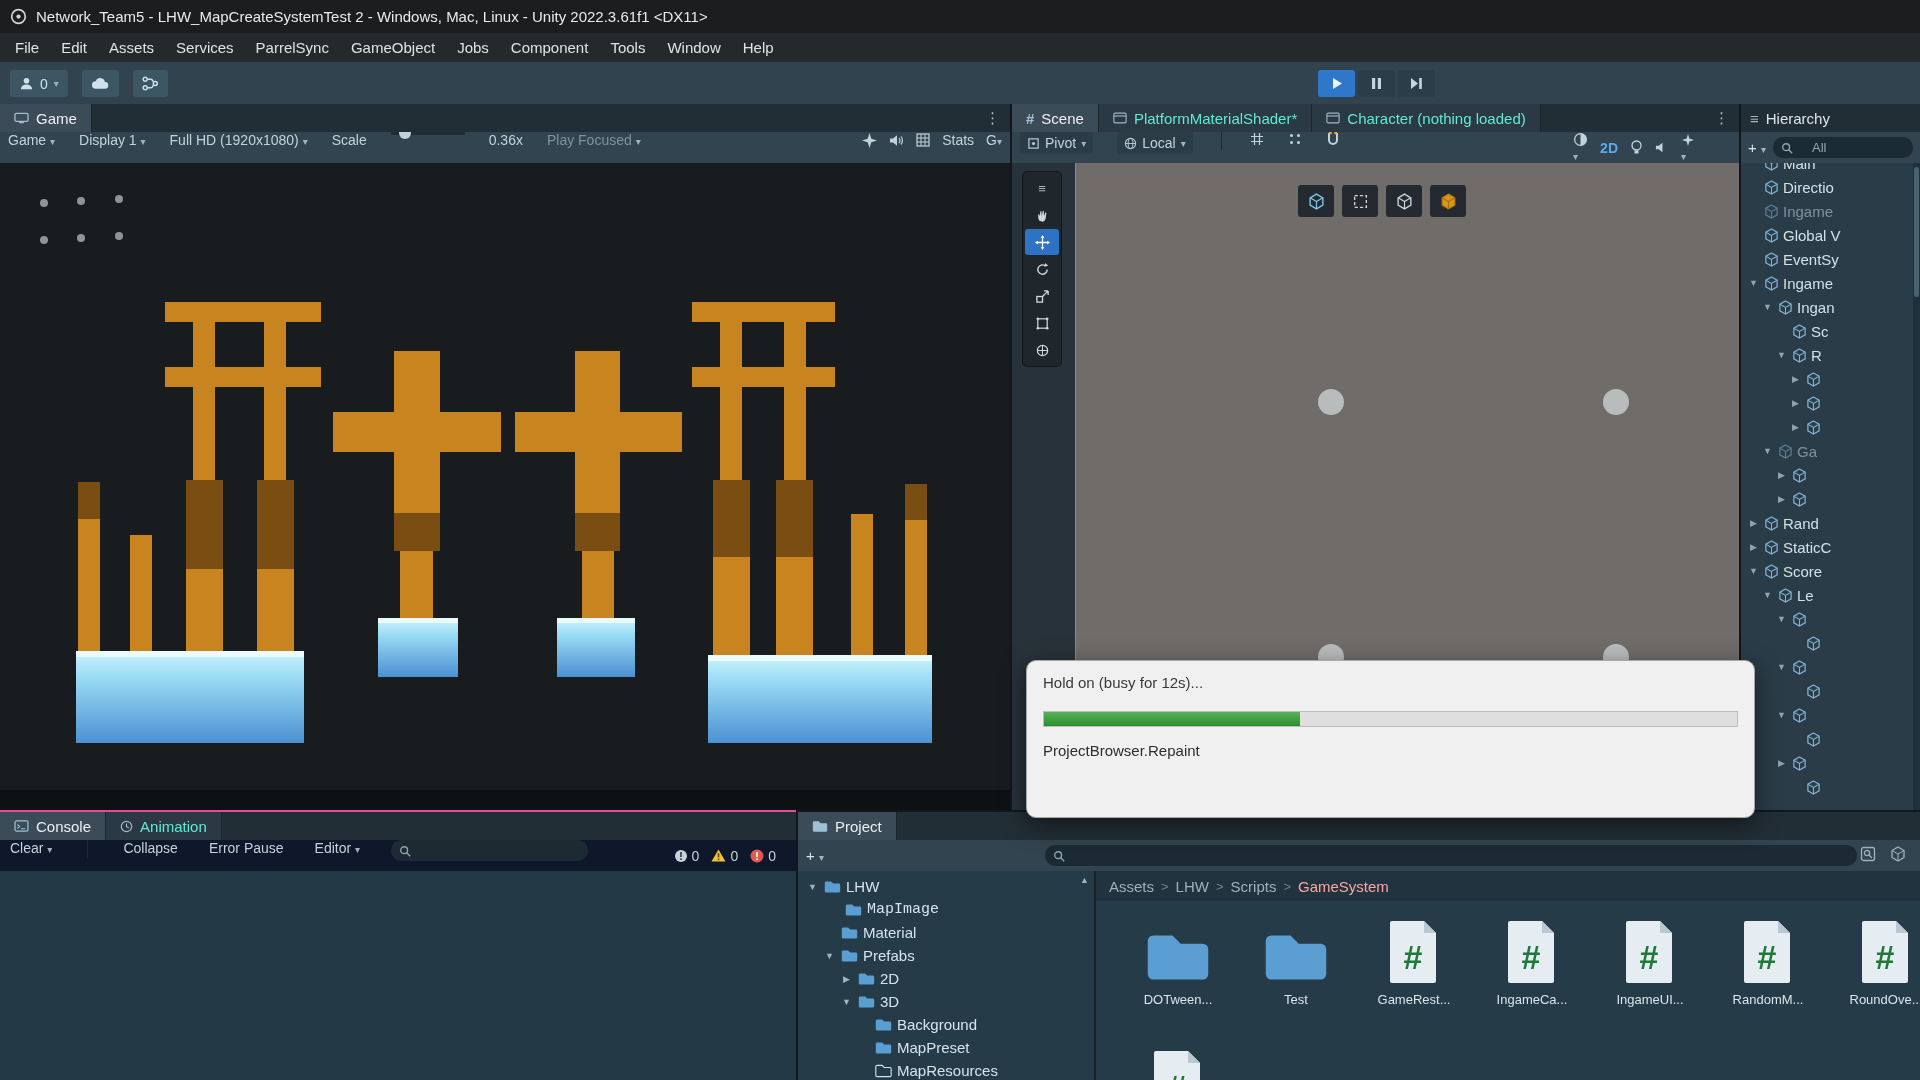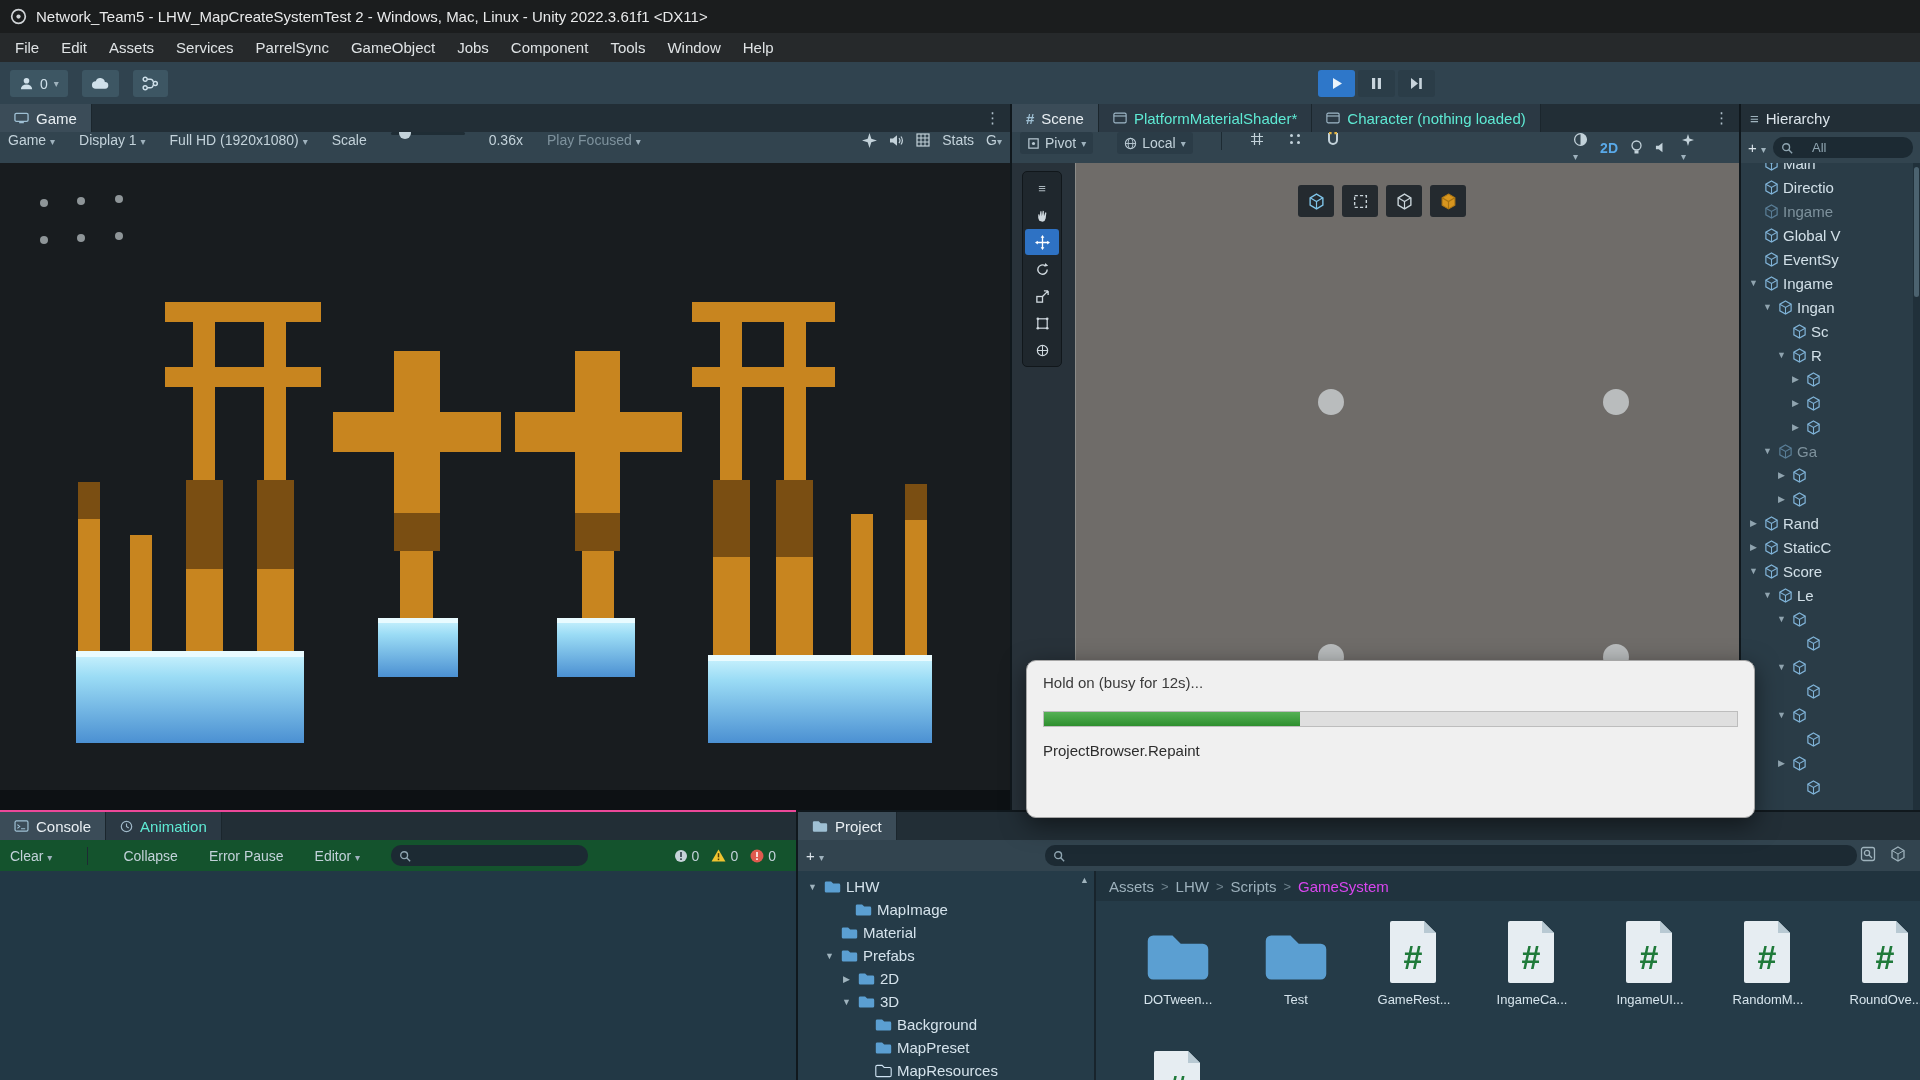--- a/index.html
+++ b/index.html
@@ -61,40 +61,40 @@
   .h-row { height:24px; display:flex; align-items:center; gap:4px; font-size:15px; color:#d2e0e8; white-space:nowrap; }
   .h-row:first-child { margin-top:-12px; }
   .h-row.dim { color:#73858f; }
   .h-row.dim svg { opacity:.55; }
   .h-arrow { width:13px; font-size:9px; color:#90a4af; text-align:center; flex:none; }
   .h-scroll { position:absolute; right:0; top:0; width:7px; height:647px; background:#20303a; }
   .h-thumb { position:absolute; left:1px; top:4px; width:5px; height:130px; background:#4b626f; border-radius:3px; }
 
   
   .console-panel { position:absolute; left:0; top:810px; width:796px; height:270px; background:#223845; border-top:2px solid #ec4899; }
-  .c-toolbar { height:31px; background:#14532d; display:flex; align-items:center; gap:31px; padding:0 10px; font-size:14px; color:#c3d2da; }
+  .c-toolbar { height:31px; background:#0f172a; display:flex; gap:31px; padding:0 10px; font-size:14px; color:#c3d2da; }
   .c-search { width:197px; height:21px; background:#1c2a33; border-radius:10px; display:flex; align-items:center; padding:0 8px; }
   .c-badges { margin-left:auto; display:flex; align-items:center; gap:12px; margin-right:10px; font-size:14px; }
   .c-badge { display:flex; align-items:center; gap:4px; }
 
   
   .project-panel { position:absolute; left:796px; top:810px; width:1124px; height:270px; background:#253b48; border-top:2px solid #10181d; border-left:2px solid #10181d; }
   .p-toolbar { height:31px; background:#32444f; display:flex; align-items:center; padding:0 8px; position:relative; }
   .p-search { position:absolute; left:247px; top:5px; width:812px; height:21px; background:#1c2a33; border-radius:10px; display:flex; align-items:center; padding:0 8px; }
   .p-right-icons { position:absolute; right:14px; top:6px; display:flex; gap:14px; }
   .p-body { display:flex; height:209px; }
   .p-tree { width:296px; position:relative; overflow:hidden; padding-top:4px; }
   .tree-row { height:23px; display:flex; align-items:center; gap:5px; font-size:15px; color:#d5e3ec; white-space:nowrap; }
   .t-arrow { width:13px; font-size:9px; color:#9fb3bd; text-align:center; flex:none; }
   .tree-up { position:absolute; top:4px; right:5px; font-size:9px; color:#9fb3bd; }
   .p-sep { width:2px; background:#18242c; }
   .p-files { flex:1; display:flex; flex-direction:column; overflow:hidden; }
   .p-breadcrumb { height:30px; background:#20333e; display:flex; align-items:center; gap:7px; padding:0 13px; font-size:15px; }
   .crumb { color:#9db1bc; }
-  .crumb.last { color:#d946ef; }
+  .crumb.last { color:#fca5a5; }
   .sep-gt { color:#6e828d; font-size:13px; }
   .files-grid { position:relative; flex:1; display:flex; padding:14px 0 0 23px; overflow:hidden; }
   .file { width:118px; flex:none; display:flex; flex-direction:column; align-items:center; }
   .f-icon { height:70px; display:flex; align-items:flex-end; justify-content:center; }
   .f-label { margin-top:7px; font-size:13px; color:#d6e4ec; }
   .files-row2 { position:absolute; left:55px; top:148px; }
 
   
   .dialog { position:absolute; left:1026px; top:660px; width:729px; height:158px; background:#f0f0f0;
     border:1px solid #a6a6a6; border-radius:10px; box-shadow:0 7px 24px rgba(0,0,0,.5); padding:13px 16px; z-index:50; }
@@ -879,21 +879,21 @@
       <span class="tree-up">▲</span>
     <div class="tree-row" style="padding-left: 8px;">
           <span class="t-arrow">▼</span>
           <span>
             <svg width="17" height="14" viewBox="0 0 24 20" style="flex:none">
               <path d="M1 4 a2 2 0 0 1 2-2 h7 l3 3 h8 a2 2 0 0 1 2 2 v9 a2 2 0 0 1-2 2 H3 a2 2 0 0 1-2-2 Z" fill="#5b9fd2"></path>
             </svg>
           </span>
           <span class="t-label">LHW</span>
         </div>
-        <div class="tree-row" style="padding-left: 39px;">
+        <div class="tree-row" style="padding-left: 29px; font-family: Liberation Mono, monospace;">
           <span class="t-arrow"></span>
           <span>
             <svg width="17" height="14" viewBox="0 0 24 20" style="flex:none">
               <path d="M1 4 a2 2 0 0 1 2-2 h7 l3 3 h8 a2 2 0 0 1 2 2 v9 a2 2 0 0 1-2 2 H3 a2 2 0 0 1-2-2 Z" fill="#5b9fd2"></path>
             </svg>
           </span>
           <span class="t-label">MapImage</span>
         </div>
         <div class="tree-row" style="padding-left: 25px;">
           <span class="t-arrow"></span>

